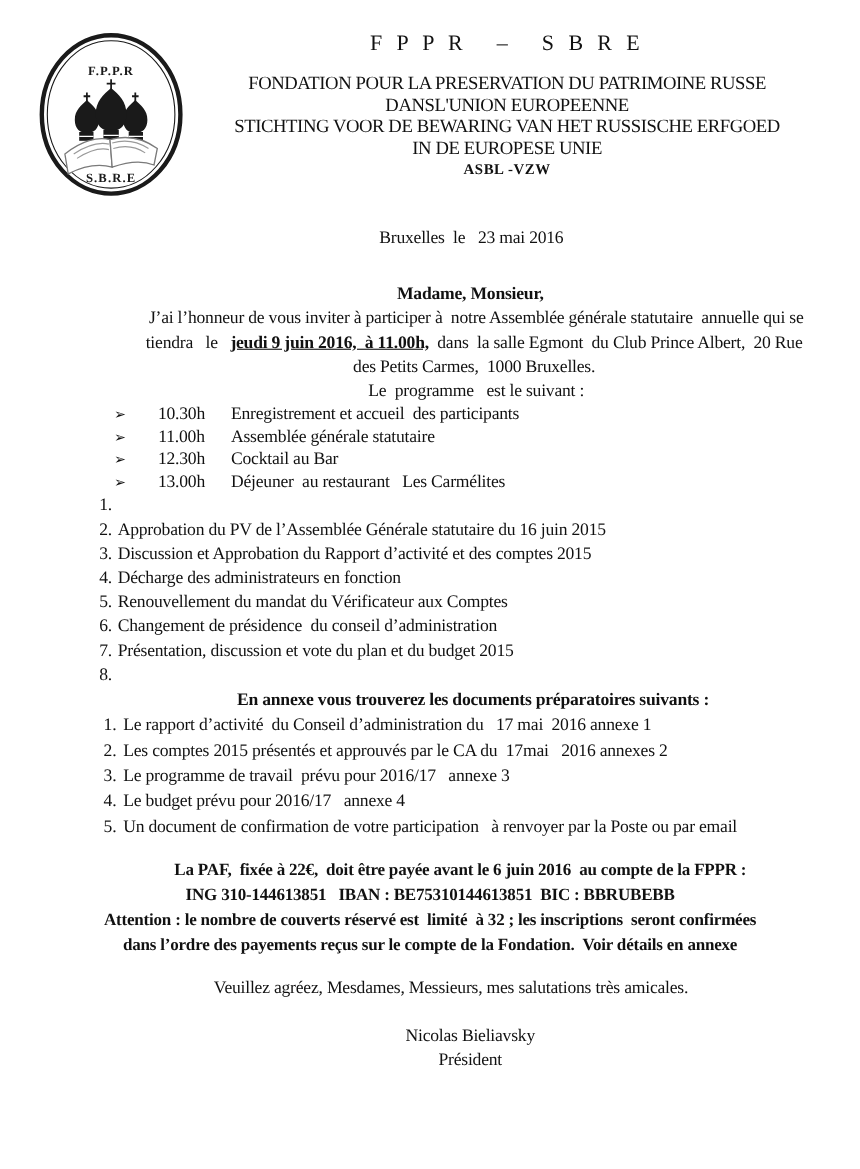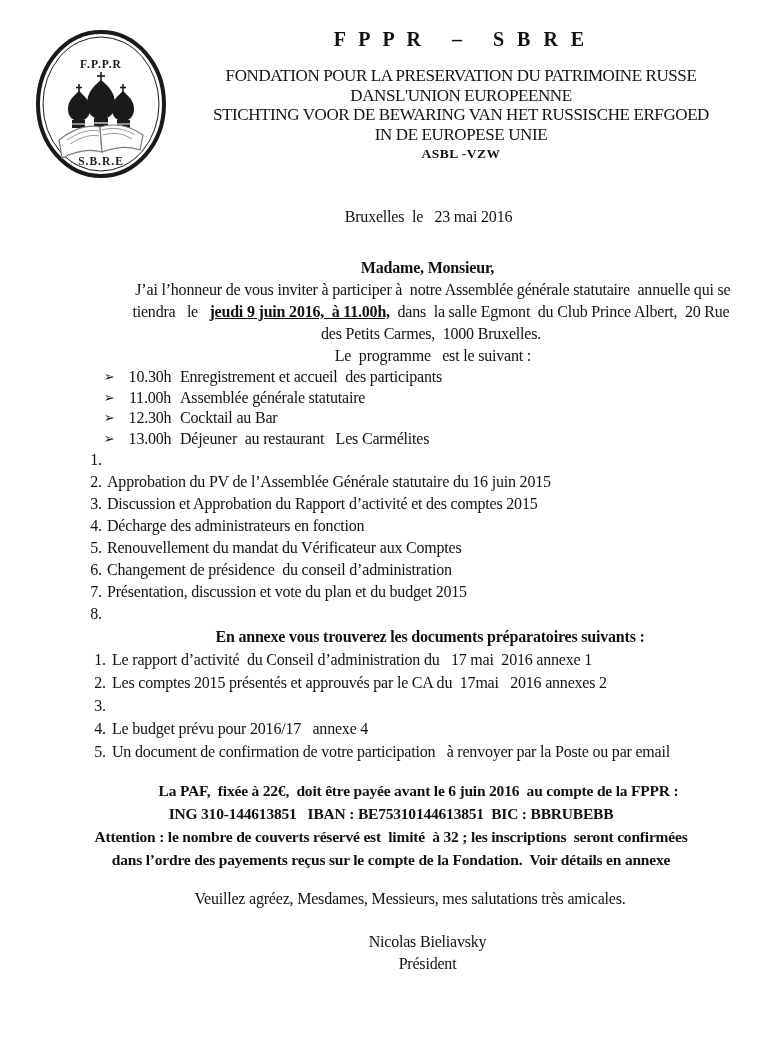--- a/index.html
+++ b/index.html
@@ -6,32 +6,32 @@
   .page{
     position:relative;width:782px;height:1063px;background:#ffffff;
     margin:0 auto;overflow:hidden;color:#111;
     font-family:"Liberation Serif",serif;
   }
   
   .letterhead{position:absolute;left:0;top:28px;right:0;}
   .logo{position:absolute;left:34px;top:0;}
   .logo-txt{font-family:"Liberation Serif",serif;font-size:11.5px;font-weight:bold;letter-spacing:1px;fill:#1a1a1a;}
   .header-text{margin:0 45px 0 185px;text-align:center;}
-  .org-title{font-size:20px;font-weight:bold;letter-spacing:4px;margin-bottom:15px;white-space:pre;}
+  .org-title{font-size:20px;font-weight:normal;letter-spacing:4px;margin-bottom:15px;white-space:pre;}
   .org-sub{font-size:17px;line-height:19.5px;letter-spacing:-0.4px;white-space:pre;}
   .org-legal{font-size:13.5px;font-weight:bold;letter-spacing:0.5px;margin-top:2px;}
   
   .body{position:absolute;inset:0;padding-top:206px;font-size:16px;line-height:22px;}
   .t{white-space:pre;letter-spacing:-0.2px;text-align:center;}
   .dateline{margin-left:75px;}
   .salutation{margin-top:29px;margin-left:73px;font-weight:bold;}
   .intro{margin-left:80px;}
   .bu{font-weight:bold;text-decoration:underline;}
   .program{line-height:20.5px;}
-  .prow{display:flex;padding-left:98px;}
+  .prow{display:flex;padding-left:98px;gap:15px;}
   .arrow{width:22px;flex:none;font-size:13px;}
   .arrow::before{content:"\27A2";}
   .ptime{width:60px;flex:none;}
   .agenda-head{margin-left:75px;}
   .list8{line-height:22px;}
   .arow{display:flex;padding-left:85px;}
   .arow .num{width:22px;flex:none;}
   .annexe-head{margin-left:78px;font-weight:bold;line-height:23px;}
   .list5{line-height:23px;}
   .nrow{display:flex;padding-left:88px;}
@@ -171,20 +171,21 @@
       <div class="t nrow">
         <span class="num">1.</span>
         <span>Le rapport d’activité  du Conseil d’administration du   17 mai  2016 annexe 1</span>
       </div>
       <div class="t nrow">
         <span class="num">2.</span>
         <span>Les comptes 2015 présentés et approuvés par le CA du  17mai   2016 annexes 2</span>
       </div>
       <div class="t nrow">
         <span class="num">3.</span>
+        <span>Le programme de travail  prévu pour 2016/17   annexe 3</span>
       </div>
       <div class="t nrow">
         <span class="num">4.</span>
         <span>Le budget prévu pour 2016/17   annexe 4</span>
       </div>
       <div class="t nrow">
         <span class="num">5.</span>
         <span>Un document de confirmation de votre participation   à renvoyer par la Poste ou par email</span>
       </div>
     </div>

